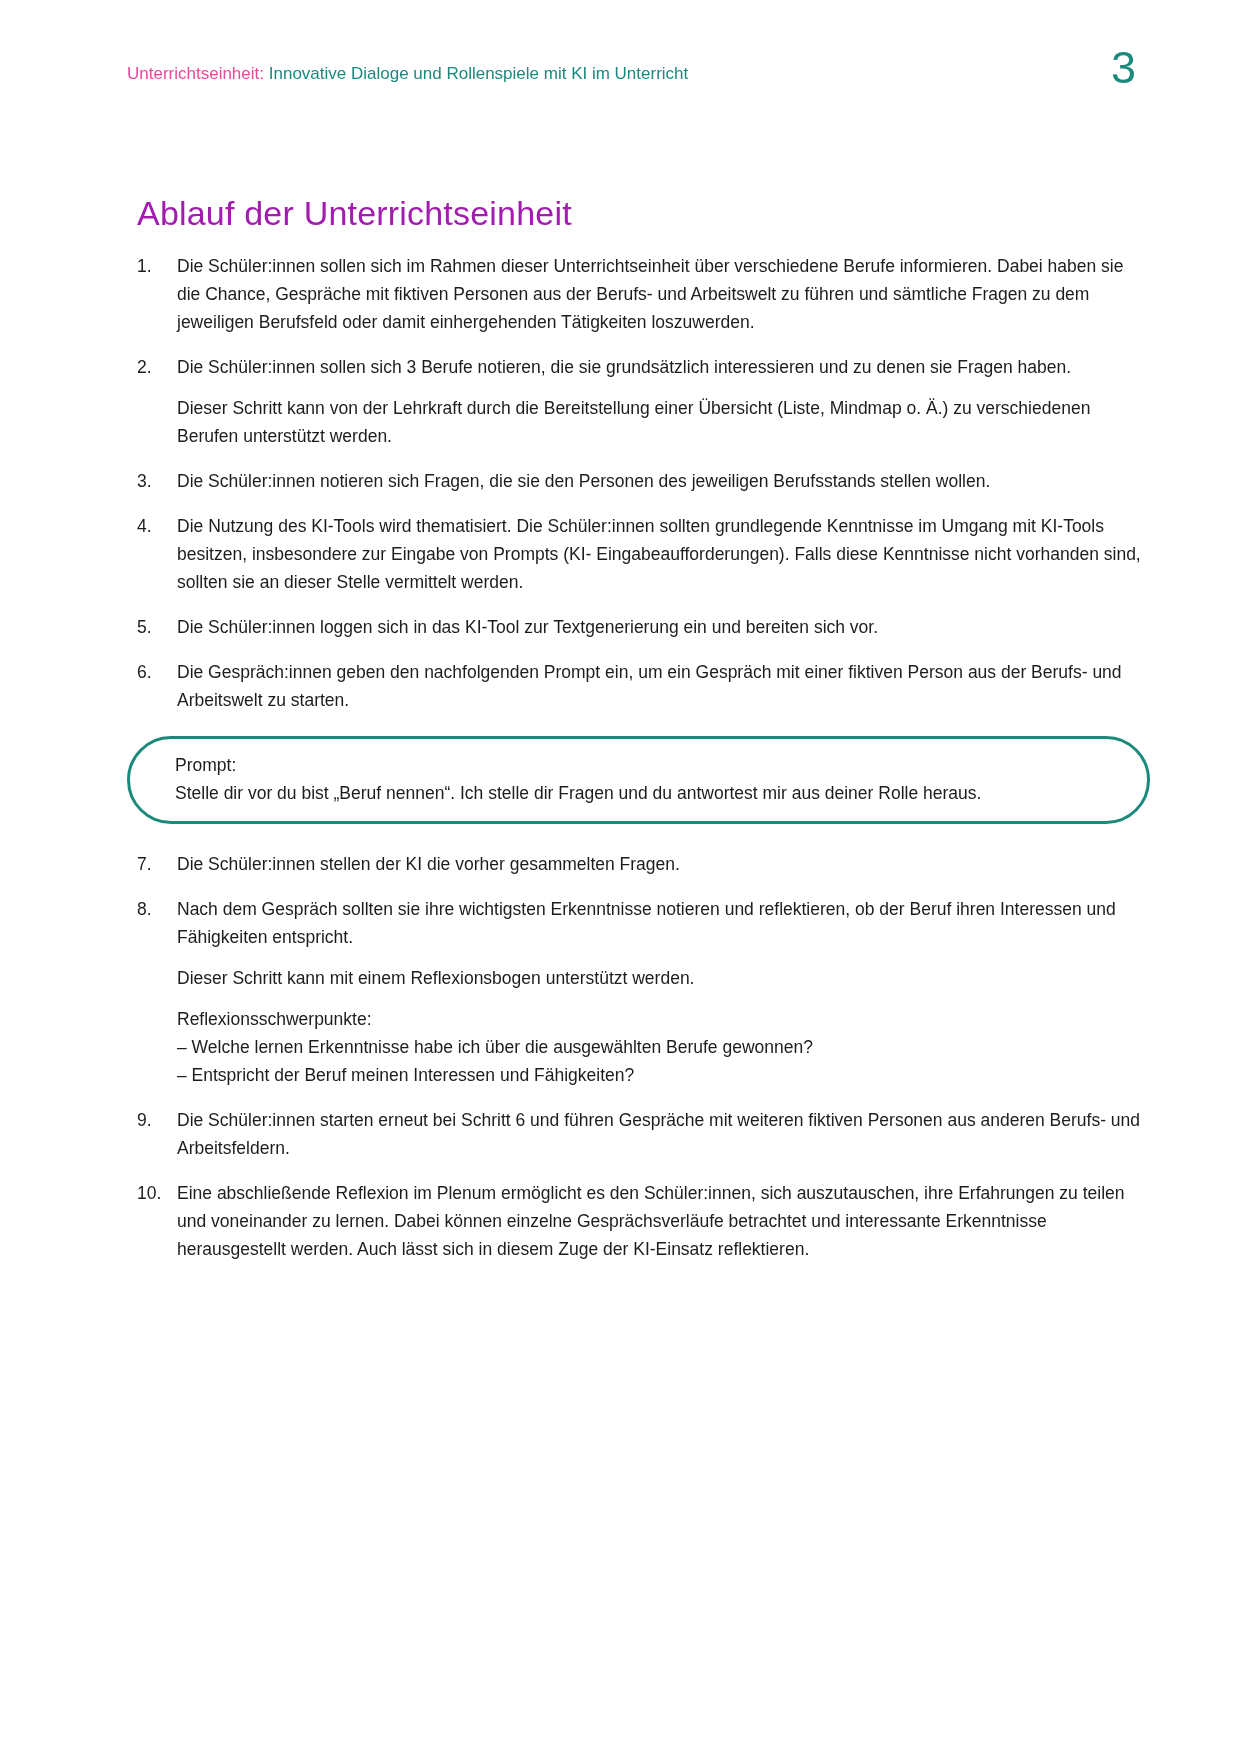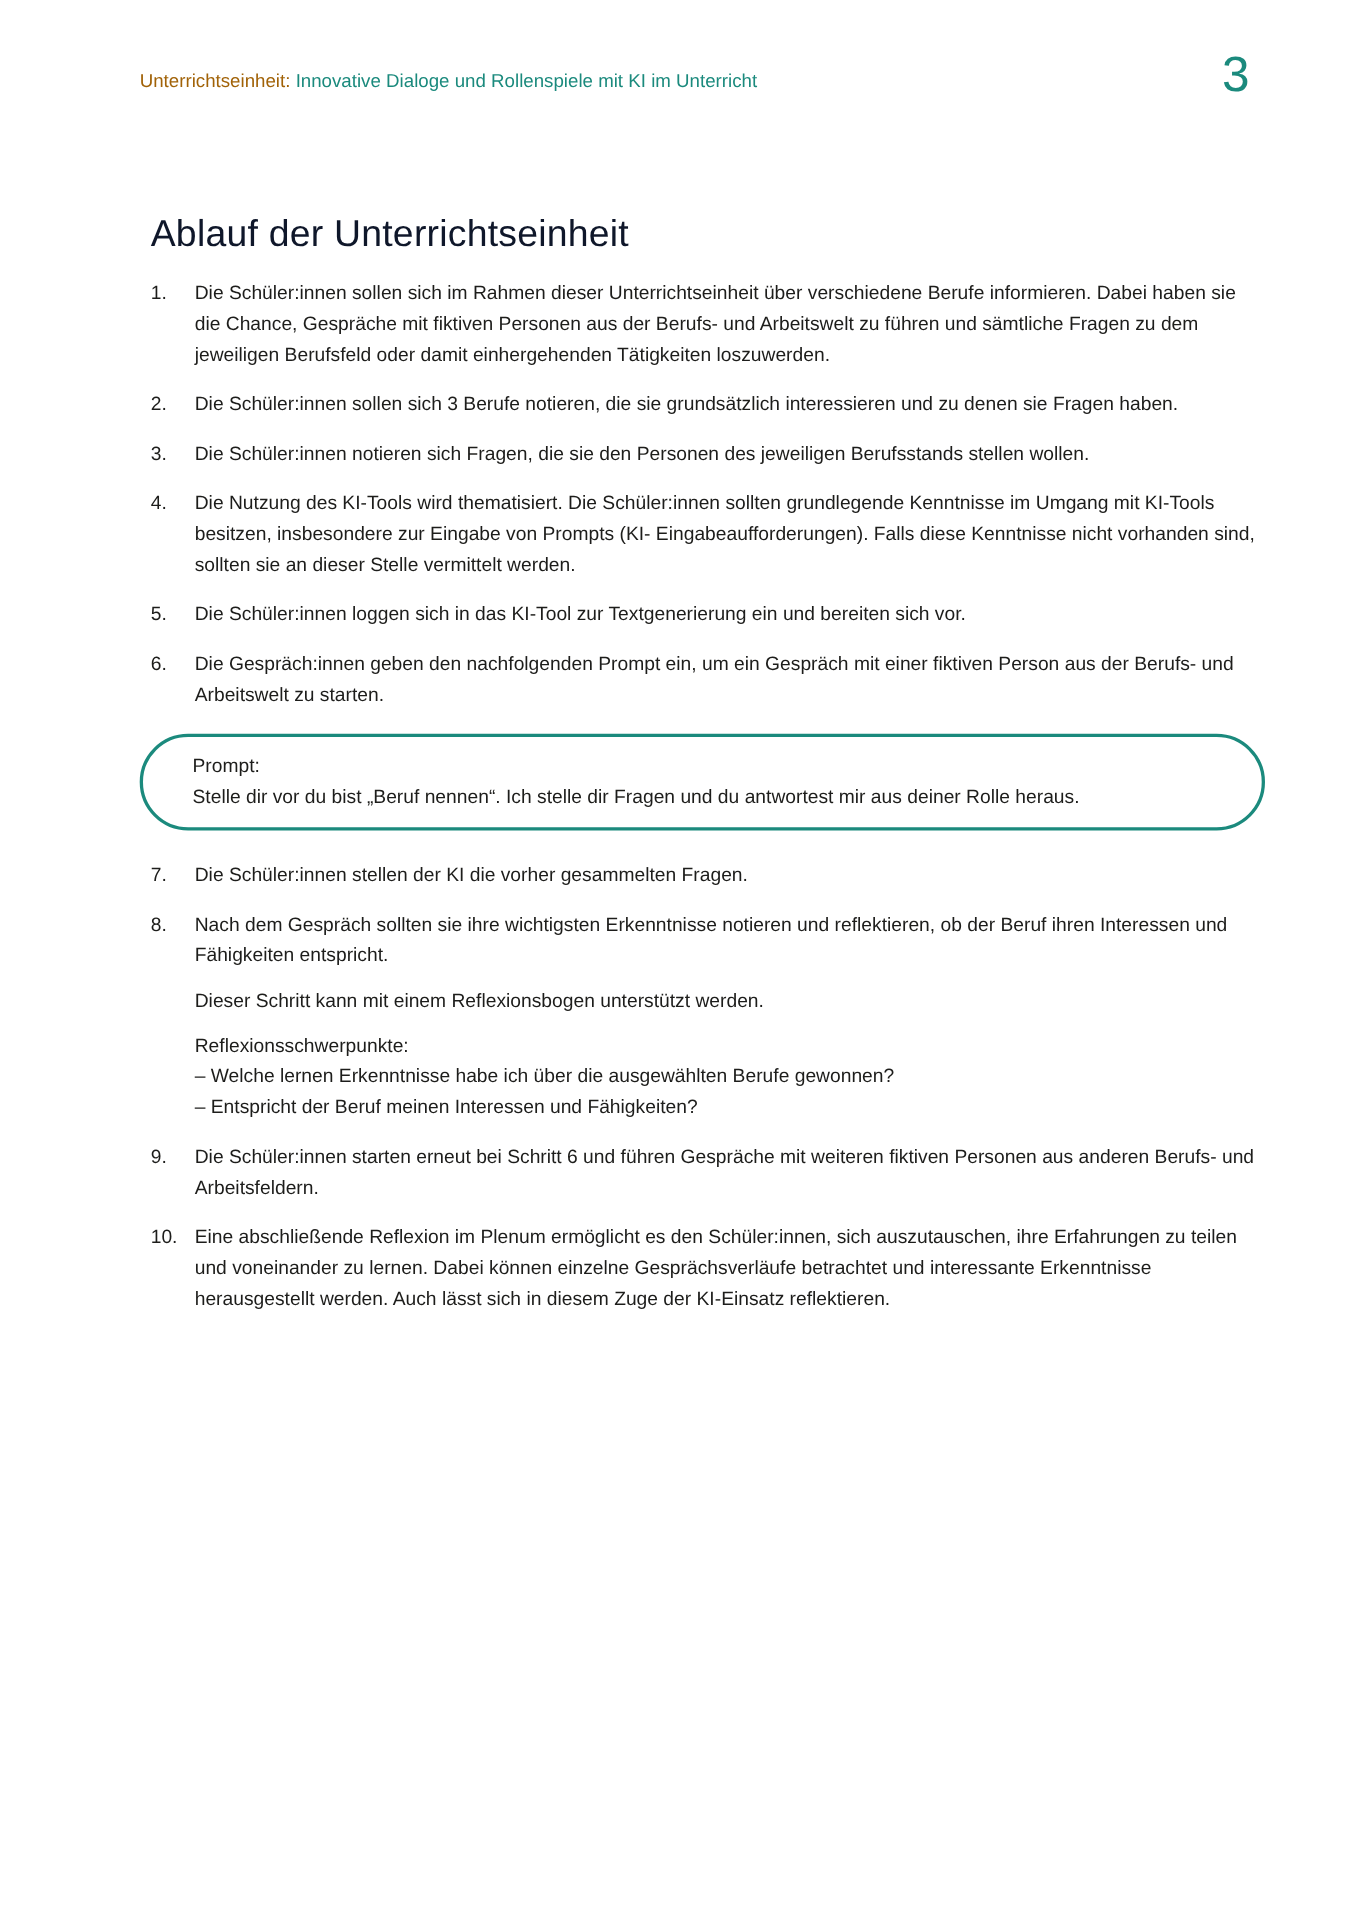--- a/index.html
+++ b/index.html
@@ -12,33 +12,33 @@
     overflow: hidden;
   }
   .page { position: relative; width: 1240px; height: 1754px; background: #ffffff; }
 
   
   .header {
     position: absolute; top: 63px; left: 127px; right: 160px;
     font-size: 17px; line-height: 22px;
     white-space: nowrap;
   }
-  .header .label { color: #a16207; }
+  .header .label { color: #ec4899; }
   .header .doc-title { color: #1b8a7d; }
   .page-number {
     position: absolute; top: 44px; right: 104px;
     font-size: 45px; line-height: 48px; font-weight: 300;
     color: #1b8a7d;
   }
 
   
   .main-title {
     position: absolute; top: 192px; left: 137px;
     font-size: 34px; line-height: 42px; font-weight: 300;
-    color: #0f172a;
+    color: #a21caf;
     letter-spacing: 0.2px;
   }
 
   
   .content {
     position: absolute; top: 252px; left: 127px;
     width: 1023px;
     font-size: 17.5px; line-height: 28px;
   }
   .step { display: flex; margin-bottom: 17px; }
@@ -78,20 +78,21 @@
   <div class="step">
         <div class="step-num">1.</div>
         <div class="step-body">
           <p class="para"><span>Die Schüler:innen sollen sich im Rahmen dieser Unterrichtseinheit </span><span class="bold">über verschiedene Berufe informieren</span><span>. Dabei haben sie die Chance, Gespräche mit fiktiven Personen aus der Berufs- und Arbeitswelt zu führen und sämtliche Fragen zu dem jeweiligen Berufsfeld oder damit einhergehenden Tätigkeiten loszuwerden.</span></p>
         </div>
       </div>
       <div class="step">
         <div class="step-num">2.</div>
         <div class="step-body">
           <p class="para"><span>Die Schüler:innen sollen sich </span><span class="bold">3 Berufe notieren</span><span>, die sie grundsätzlich interessieren und zu denen sie Fragen haben.</span></p>
+          <p class="para"><span>Dieser Schritt kann von der Lehrkraft durch die </span><span class="bold">Bereitstellung einer Übersicht</span><span> (Liste, Mindmap o. Ä.) zu verschiedenen Berufen unterstützt werden.</span></p>
         </div>
       </div>
       <div class="step">
         <div class="step-num">3.</div>
         <div class="step-body">
           <p class="para"><span>Die Schüler:innen </span><span class="bold">notieren</span><span> sich </span><span class="bold">Fragen</span><span>, die sie den Personen des jeweiligen Berufsstands stellen wollen.</span></p>
         </div>
       </div>
       <div class="step">
         <div class="step-num">4.</div>

